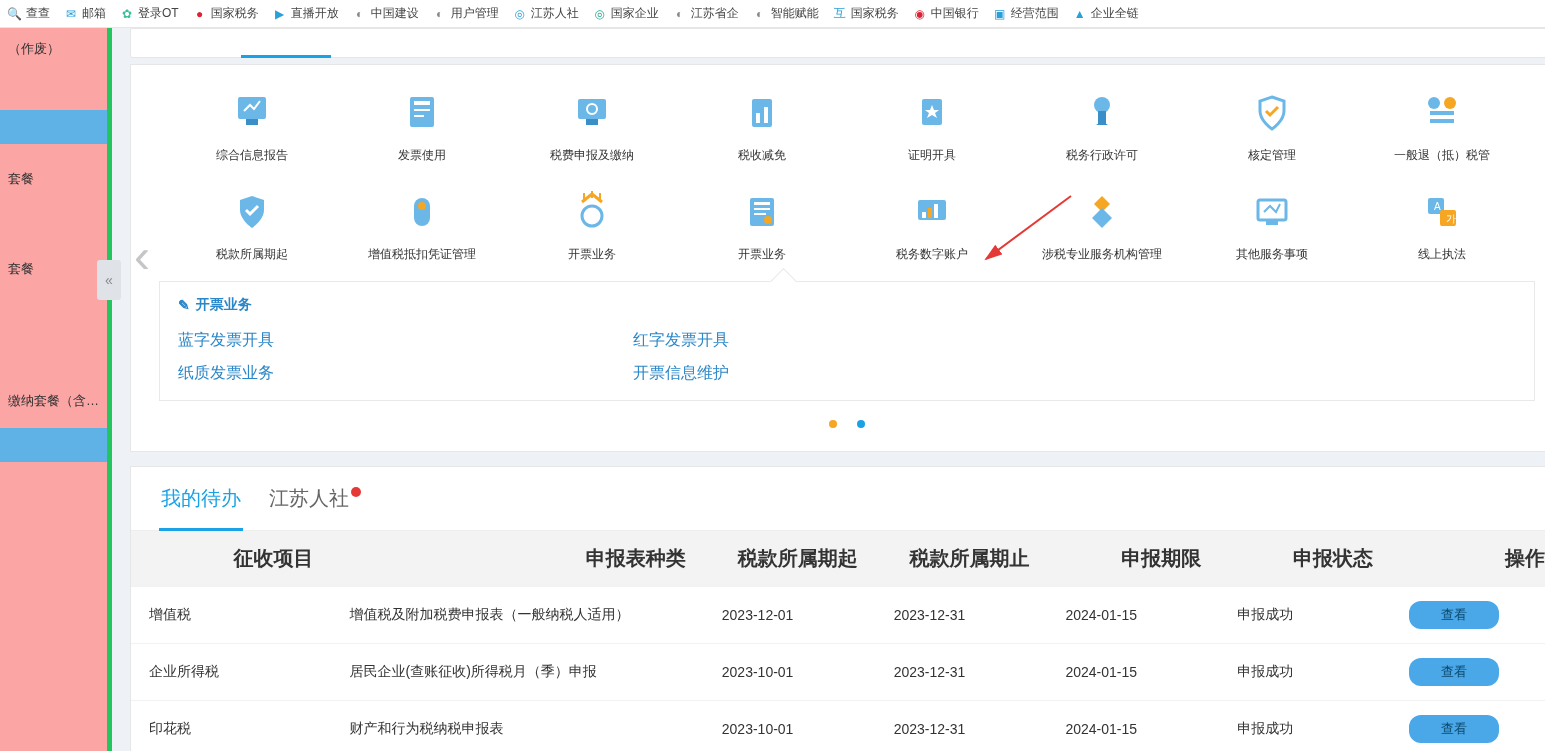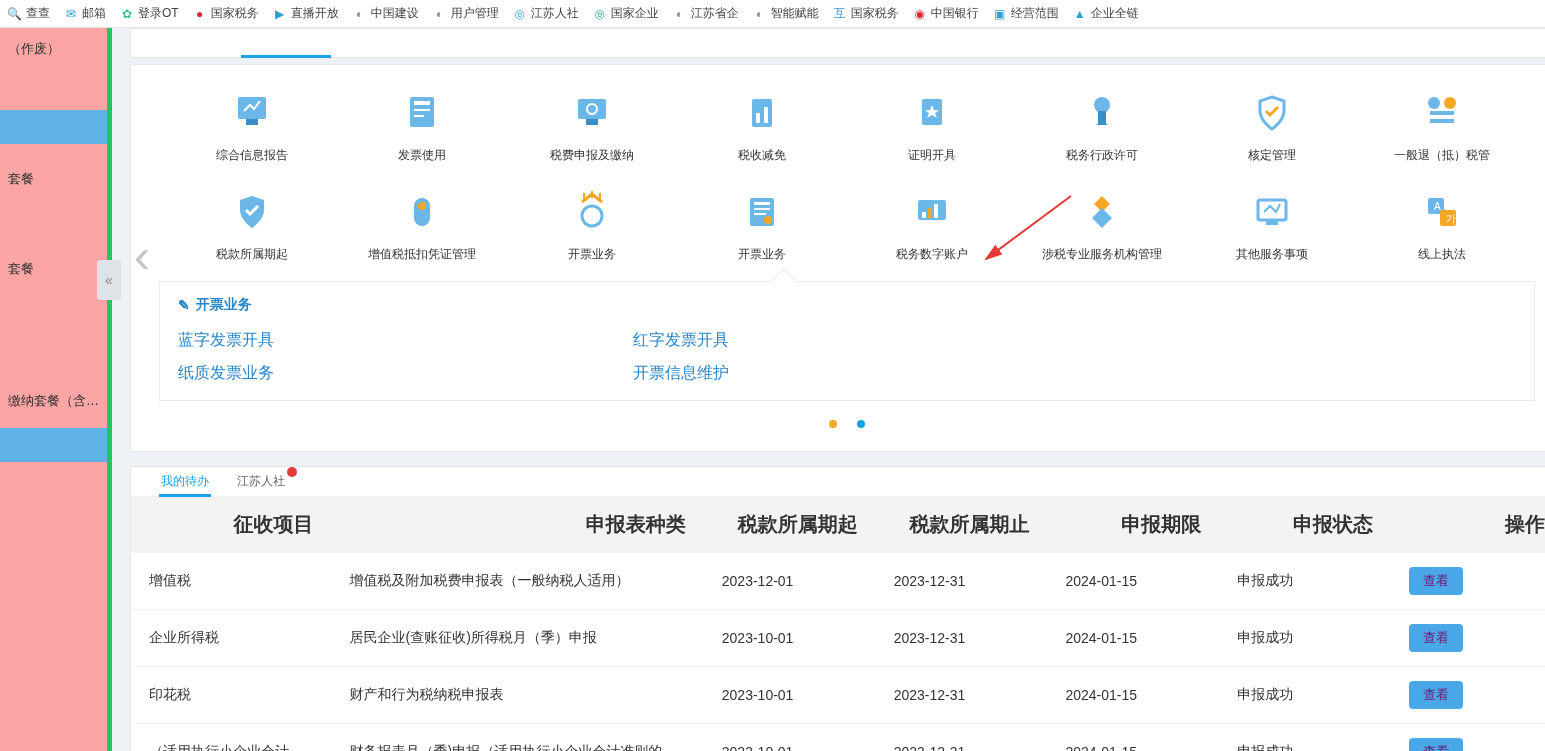--- a/index.html
+++ b/index.html
@@ -200,22 +200,22 @@
     background:#fff;
     border:1px solid #e6e6e6;
     margin-top:14px;
   }
   .todo-tabs{
     display:flex;
     border-bottom:1px solid #eee;
     padding:0 16px;
   }
   .todo-tab{
-    padding:6px 14px;
-    font-size:12px;
+    padding:18px 14px;
+    font-size:20px;
     color:#666;
     cursor:pointer;
     position:relative;
   }
   .todo-tab.active{
     color:#1aa2e6;
     font-weight:500;
   }
   .todo-tab.active::after{
     content:"";
@@ -243,24 +243,24 @@
     font-size:14px;
     border-top:1px solid #f2f2f2;
     white-space:nowrap;
     overflow:hidden;
     text-overflow:ellipsis;
     max-width:1px;
     margin-left:20px;
   }
   .btn-view{
     background:#4aa7e8;
-    color:#701a75;
+    color:#0c4a6e;
     border:none;
-    padding:5px 14px;
-    border-radius:4px;
+    padding:5px 32px;
+    border-radius:12px;
     cursor:pointer;
     font-size:13px;
   }
   .col-a{width:14%;}
   .col-b{width:26%;}
   .col-c{width:12%;}
   .col-d{width:12%;}
   .col-e{width:12%;}
   .col-f{width:12%;}
   .col-g{width:12%;}

